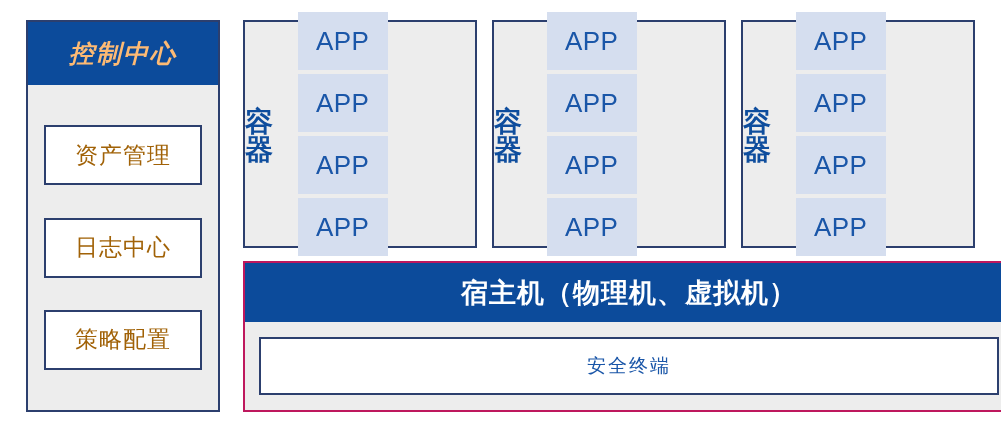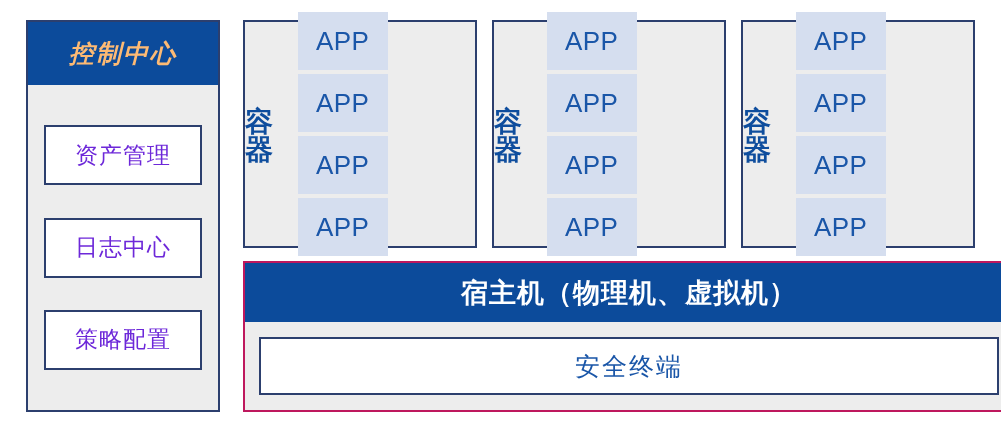--- a/index.html
+++ b/index.html
@@ -57,21 +57,21 @@
     align-items: center;
     padding: 8px 0 8px 0;
     box-sizing: border-box;
   }
   .control-item {
     width: 158px;
     height: 60px;
     background: #ffffff;
     border: 2px solid #2c3f6e;
     box-sizing: border-box;
-    color: #6d28d9;
+    color: #a16207;
     font-size: 23px;
     letter-spacing: 1px;
     display: flex;
     align-items: center;
     justify-content: center;
   }
 
   
   .right-area {
     position: absolute;
@@ -160,21 +160,21 @@
     box-sizing: border-box;
     padding: 0 14px;
   }
   .security-terminal {
     width: 100%;
     height: 58px;
     background: #ffffff;
     border: 2px solid #2c3f6e;
     box-sizing: border-box;
     color: #1a56a8;
-    font-size: 25px;
+    font-size: 19px;
     letter-spacing: 2px;
     display: flex;
     align-items: center;
     justify-content: center;
   }
 </style>
 </head>
 <body>
 
 <div id="diagram">

